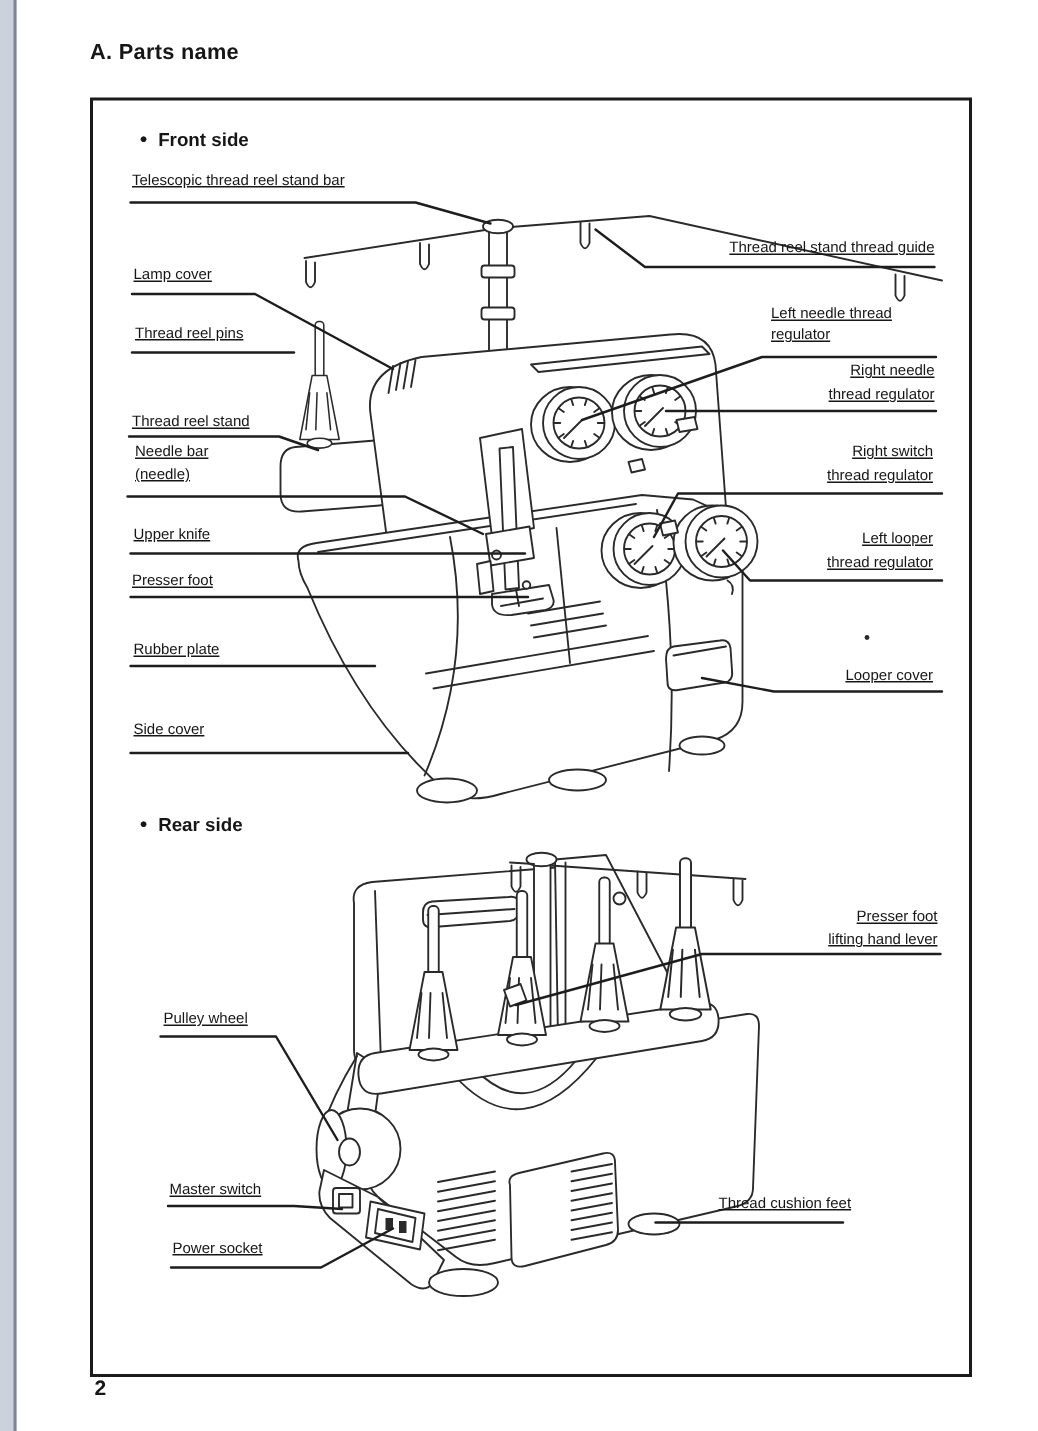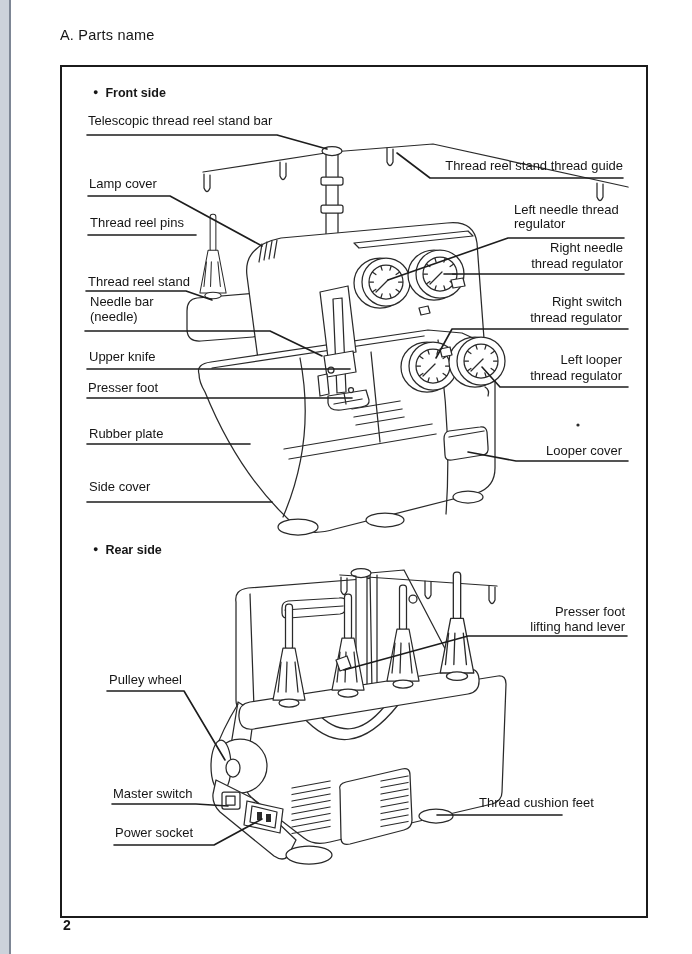--- a/index.html
+++ b/index.html
@@ -2,26 +2,26 @@
 <html><head>
 <meta charset="utf-8">
 <style>
   html,body{margin:0;padding:0}
   body{
     width:692px;height:954px;position:relative;background:#ffffff;
     font-family:"Liberation Sans",sans-serif;color:#161616;overflow:hidden;
   }
   .scan-edge{position:absolute;left:0;top:0;width:9px;height:954px;
     background:#ccd2db;border-right:2px solid #7d8695;}
-  .heading{position:absolute;left:60px;top:27px;font-size:14.5px;font-weight:400;letter-spacing:.2px;}
+  .heading{position:absolute;left:60px;top:27px;font-size:14.5px;font-weight:700;letter-spacing:.2px;}
   .frame{position:absolute;left:60px;top:65px;width:588px;height:853px;
     border:2px solid #1b1b1b;box-sizing:border-box;}
   .section{position:absolute;font-size:12.5px;font-weight:700;}
   .section .bullet{font-size:9px;vertical-align:2px;margin-right:7px;}
-  .lbl{position:absolute;font-size:13px;line-height:14px;white-space:pre-line;z-index:3;}
+  .lbl{position:absolute;font-size:10px;line-height:14px;white-space:pre-line;z-index:3;text-decoration:underline;}
   .r{text-align:right;}
   .lh16{line-height:16px;}
   .lh15{line-height:15px;}
   .pagenum{position:absolute;left:63px;top:917px;font-size:14px;font-weight:700;}
   svg.art{position:absolute;left:0;top:0;z-index:1;}
 </style>
 </head>
 <body>
 
 <div class="scan-edge"></div>

